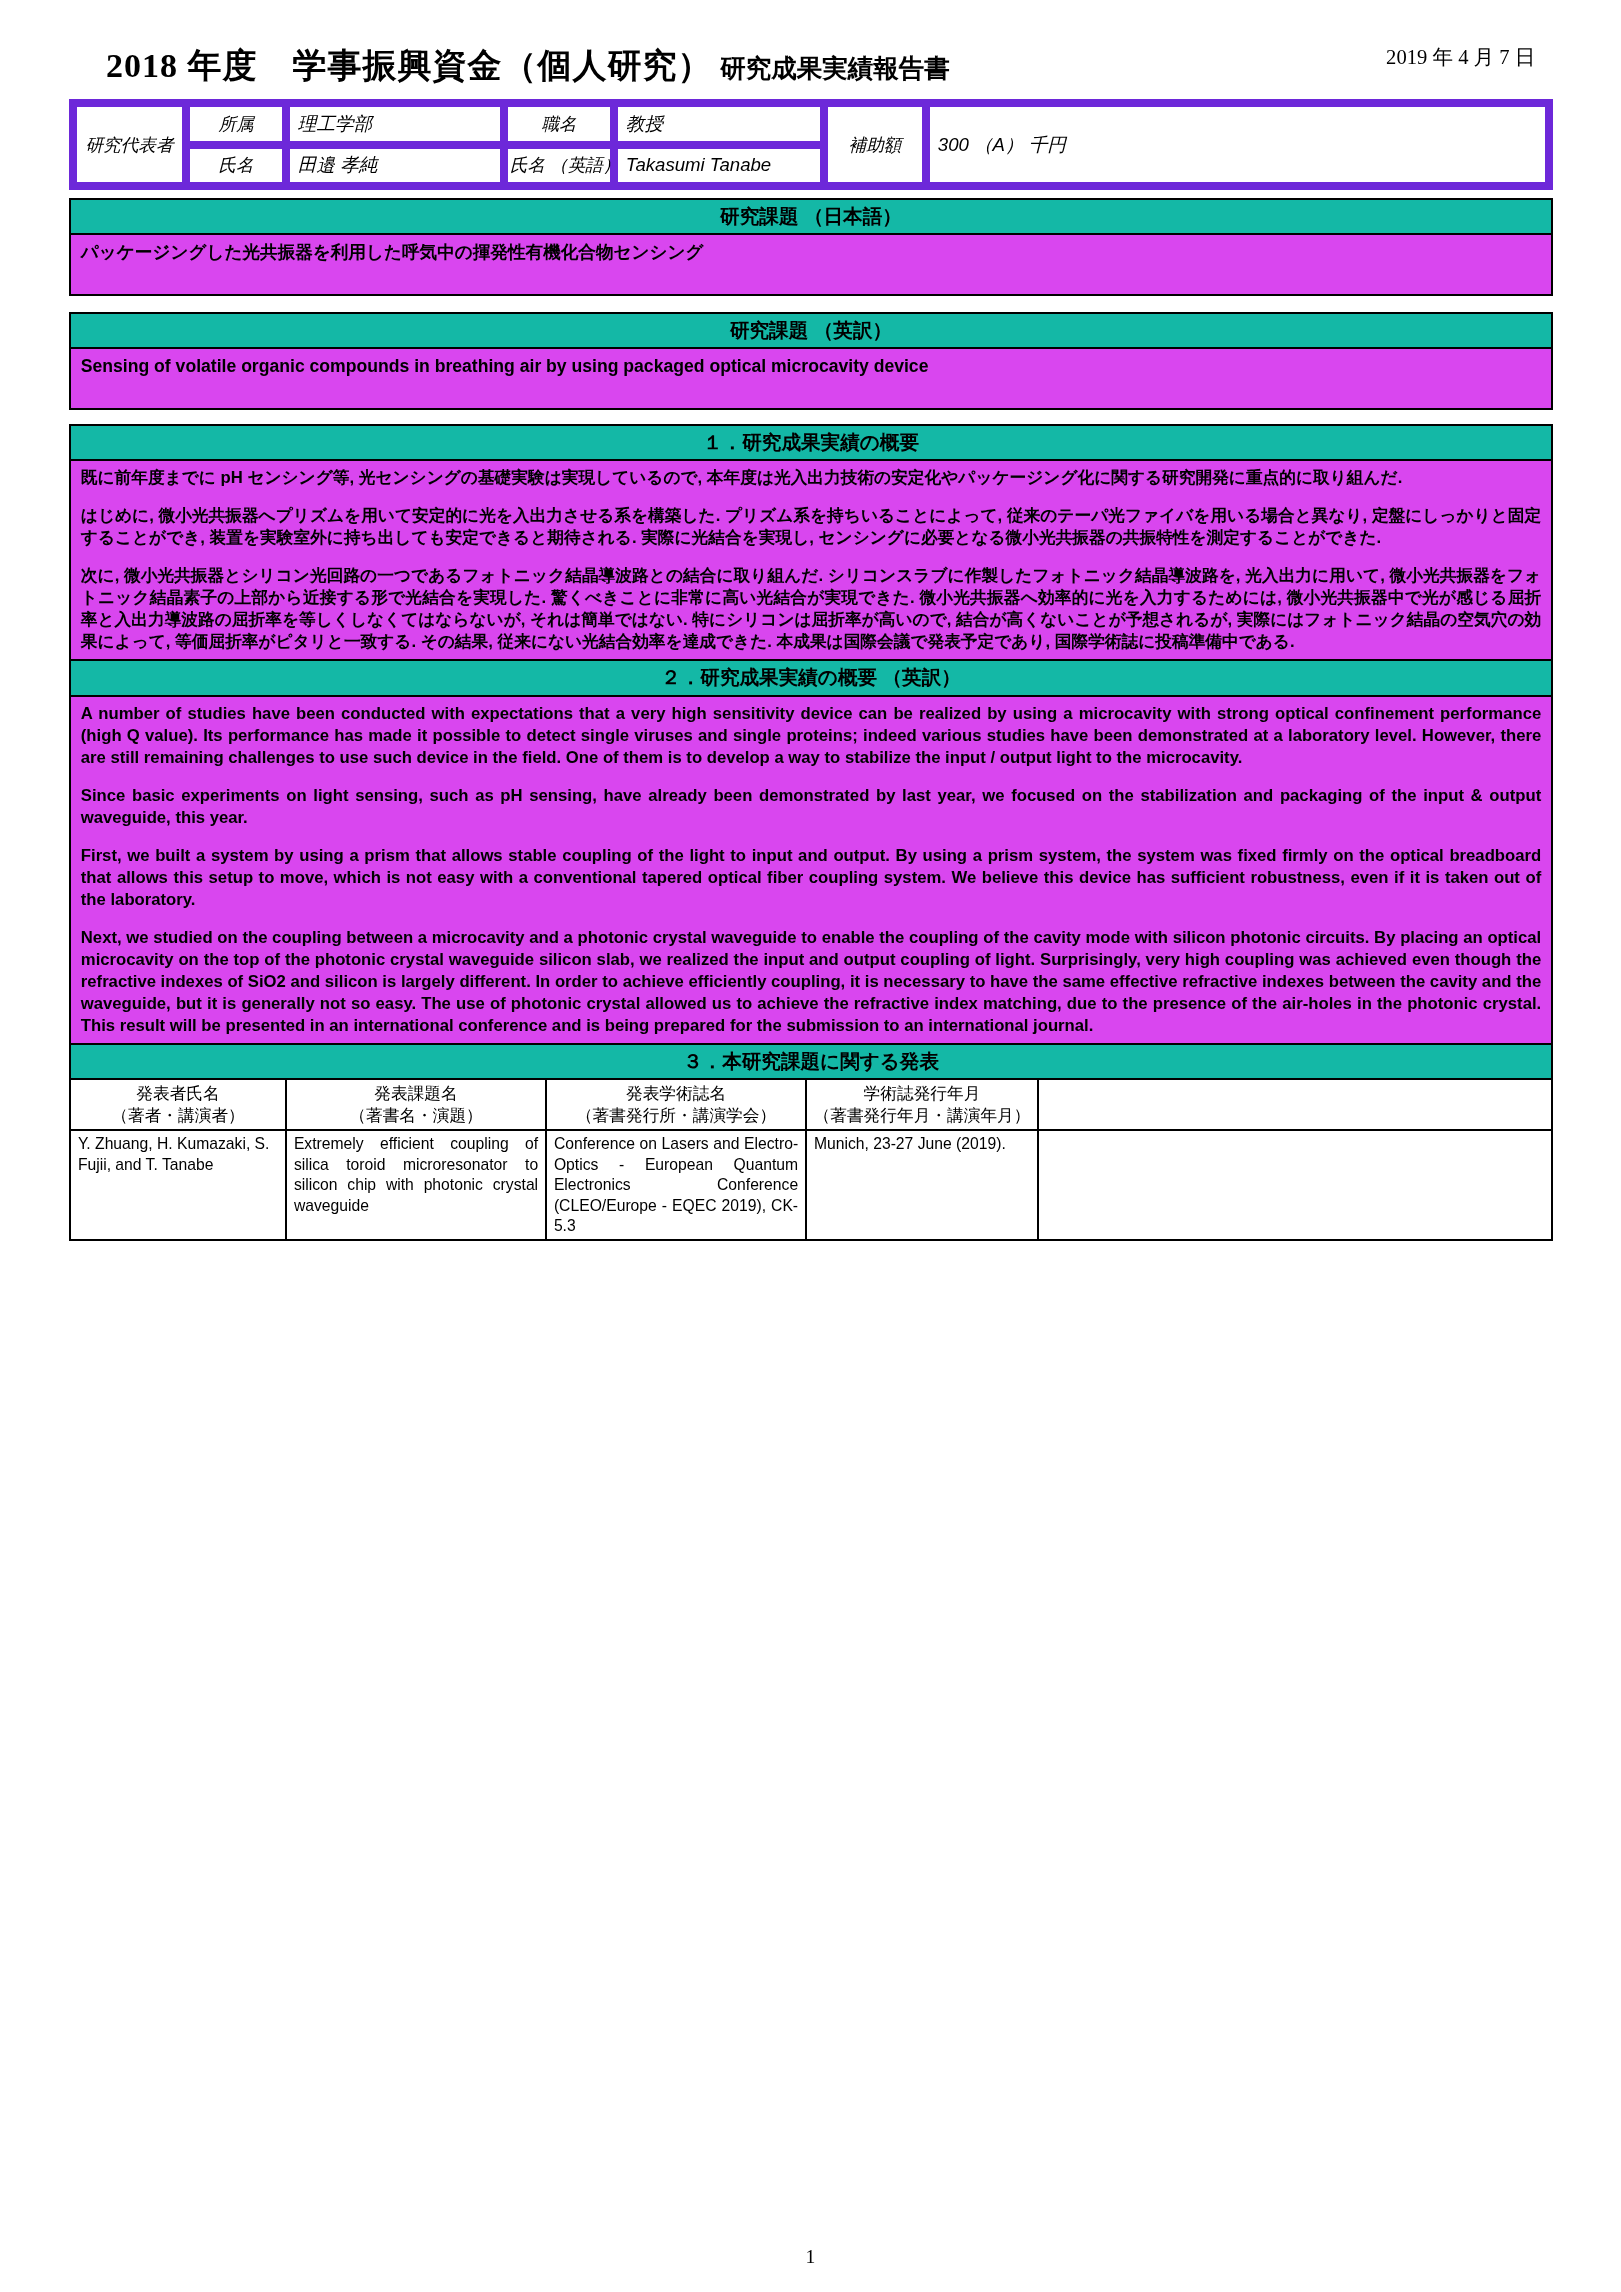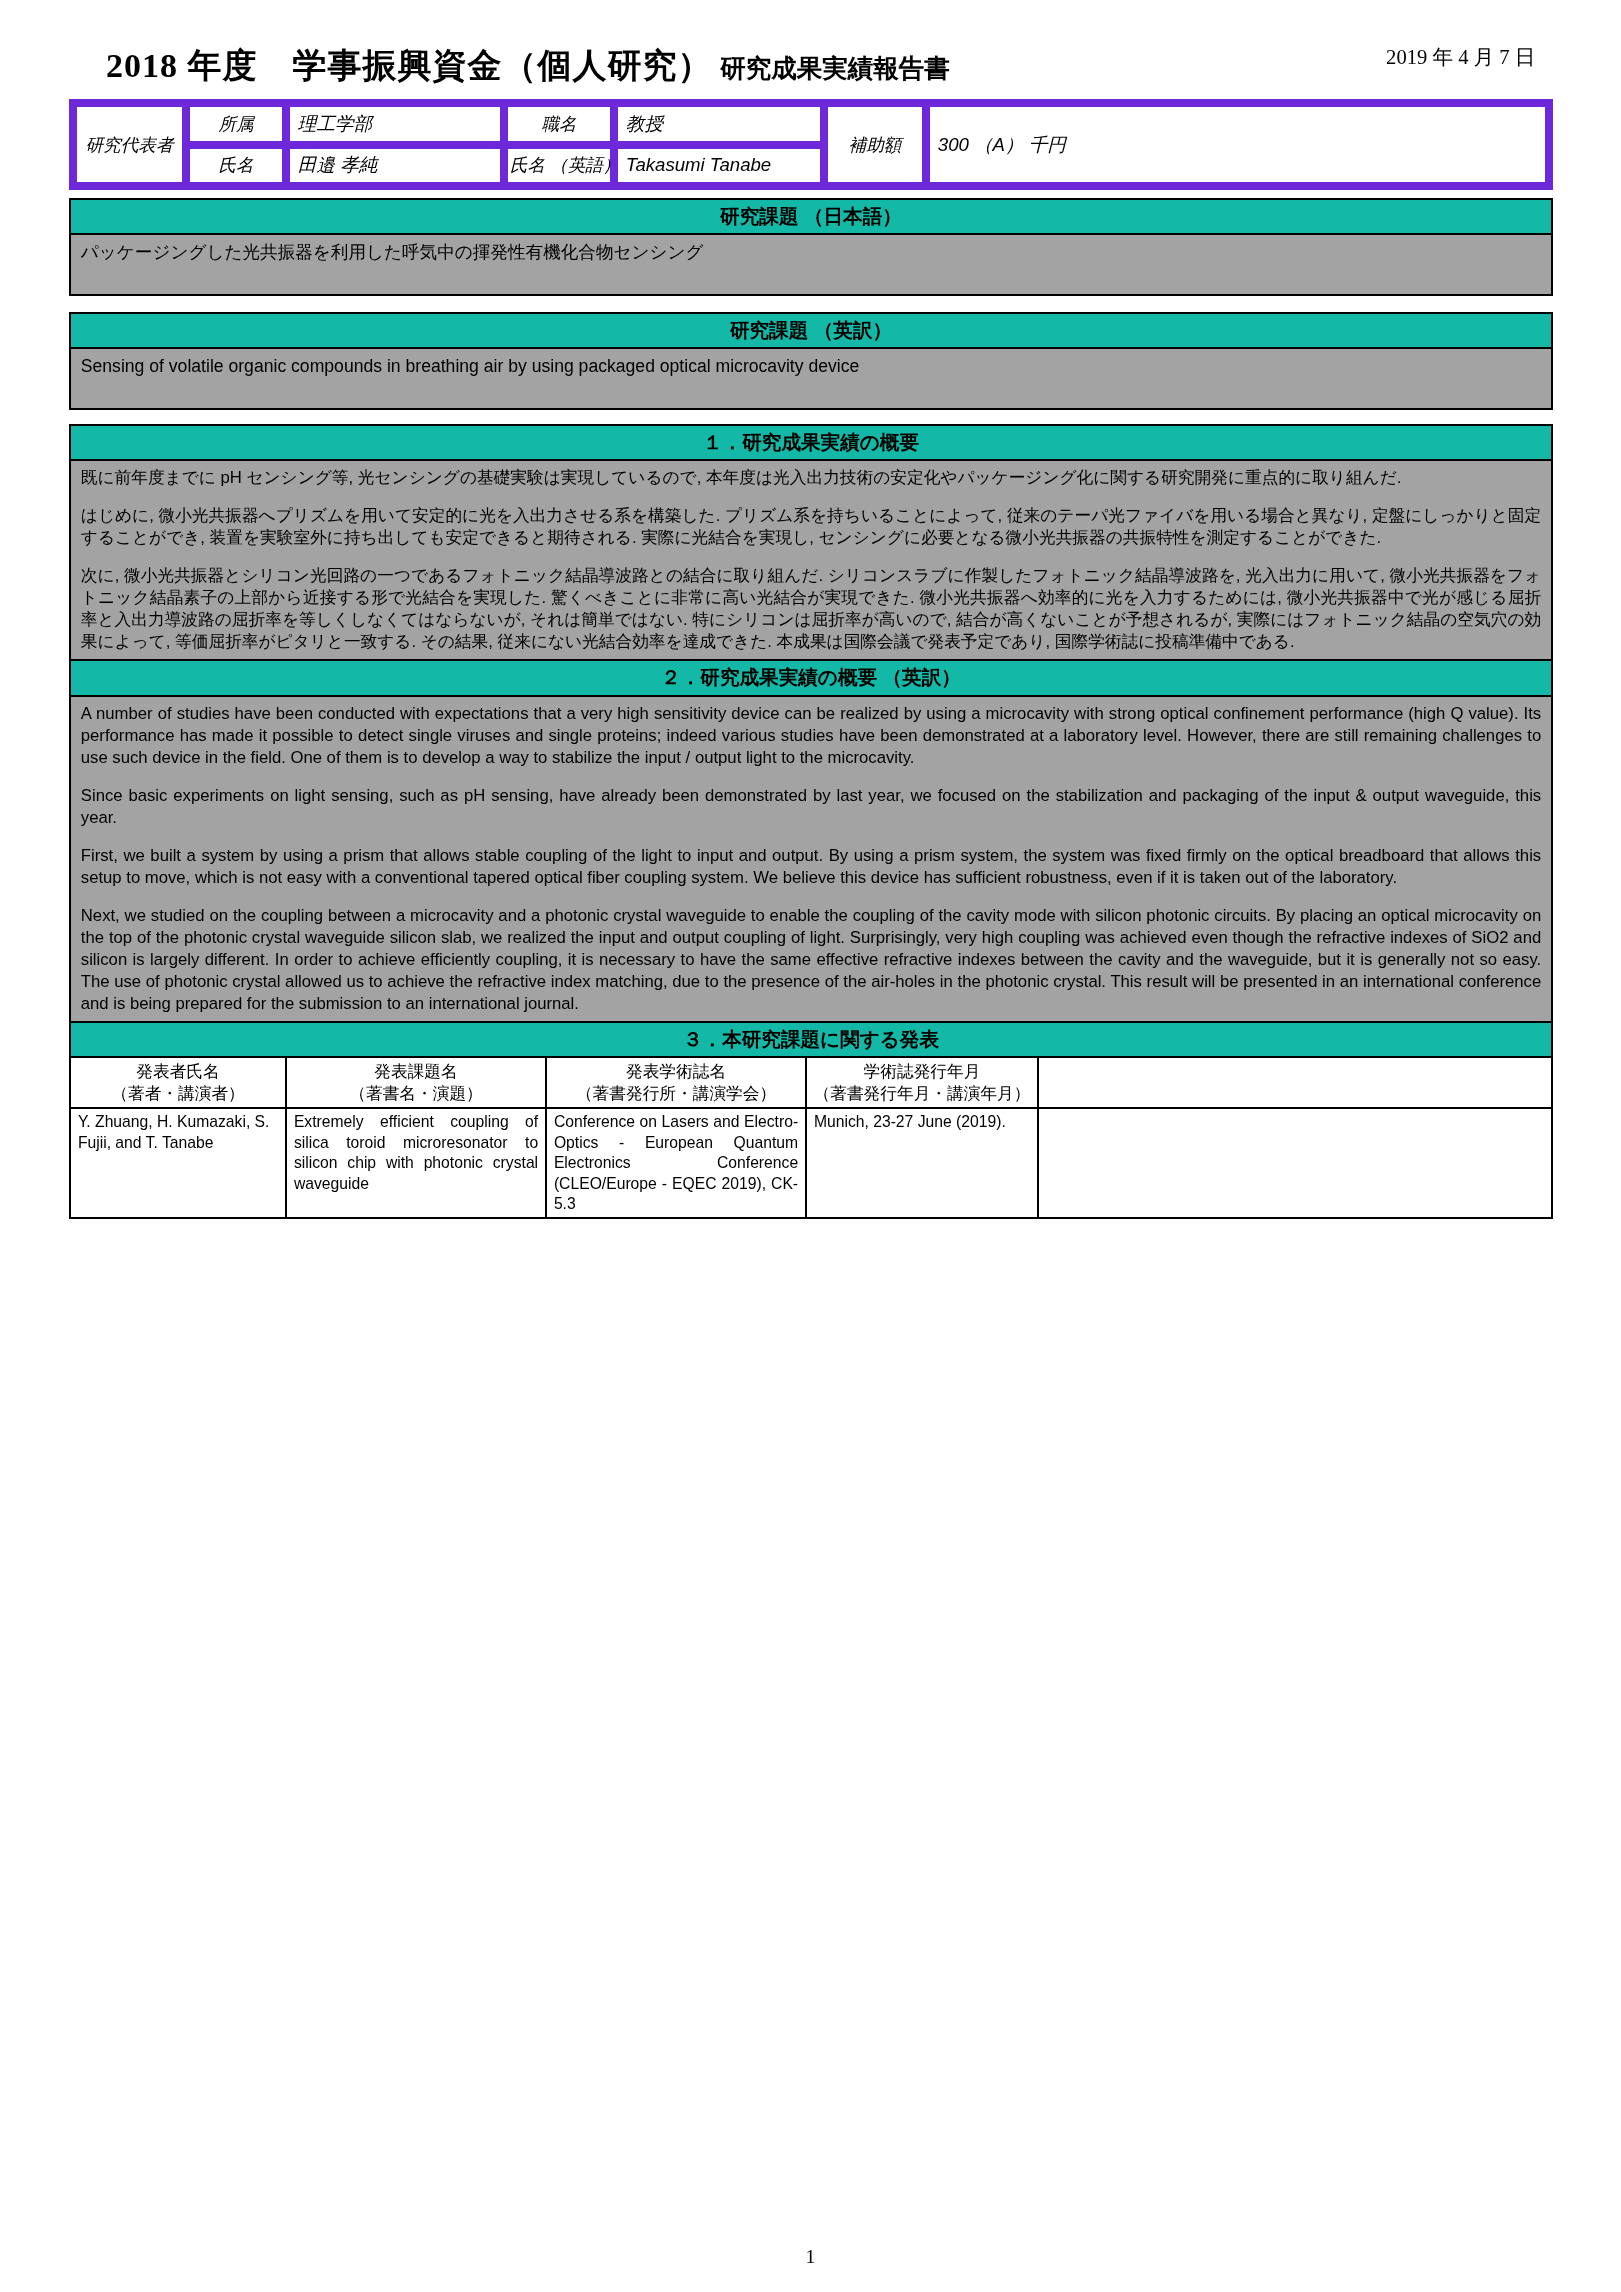--- a/index.html
+++ b/index.html
@@ -25,21 +25,21 @@
   
   .info-table { width: 100%; border-collapse: collapse; table-layout: fixed; }
   .info-table td { border: 8px solid #6d28d9; font-size: 18.6px; padding: 3.9px 7.8px; height: 34px; font-style: italic; }
   .info-table td.lbl { text-align: center; font-size: 17.6px; white-space: nowrap; padding: 3.9px 2px; }
 
   
   .sec-heading {
     border: 2px solid #000; text-align: center; font-weight: bold;
     font-size: 19.6px; padding: 3.9px 0; line-height: 1.3; background: #14b8a6;
   }
-  .sec-content { border: 2px solid #000; border-top: none; padding: 5.9px 9.8px; background: #a3a3a3; }
+  .sec-content { border: 2px solid #000; border-top: none; padding: 5.9px 9.8px; background: #d946ef; font-weight: bold; }
   .attach { margin-top: -2px; }
   .mt8  { margin-top: 7.8px; }
   .mt14 { margin-top: 13.7px; }
   .mt16 { margin-top: 15.7px; }
 
   .title-box { min-height: 61px; font-size: 17.6px; line-height: 1.35; }
 
   .body-text { font-size: 16.7px; line-height: 1.32; }
   .body-text p { margin: 0; text-align: justify; }
   .body-text p + p { margin-top: 16px; }

